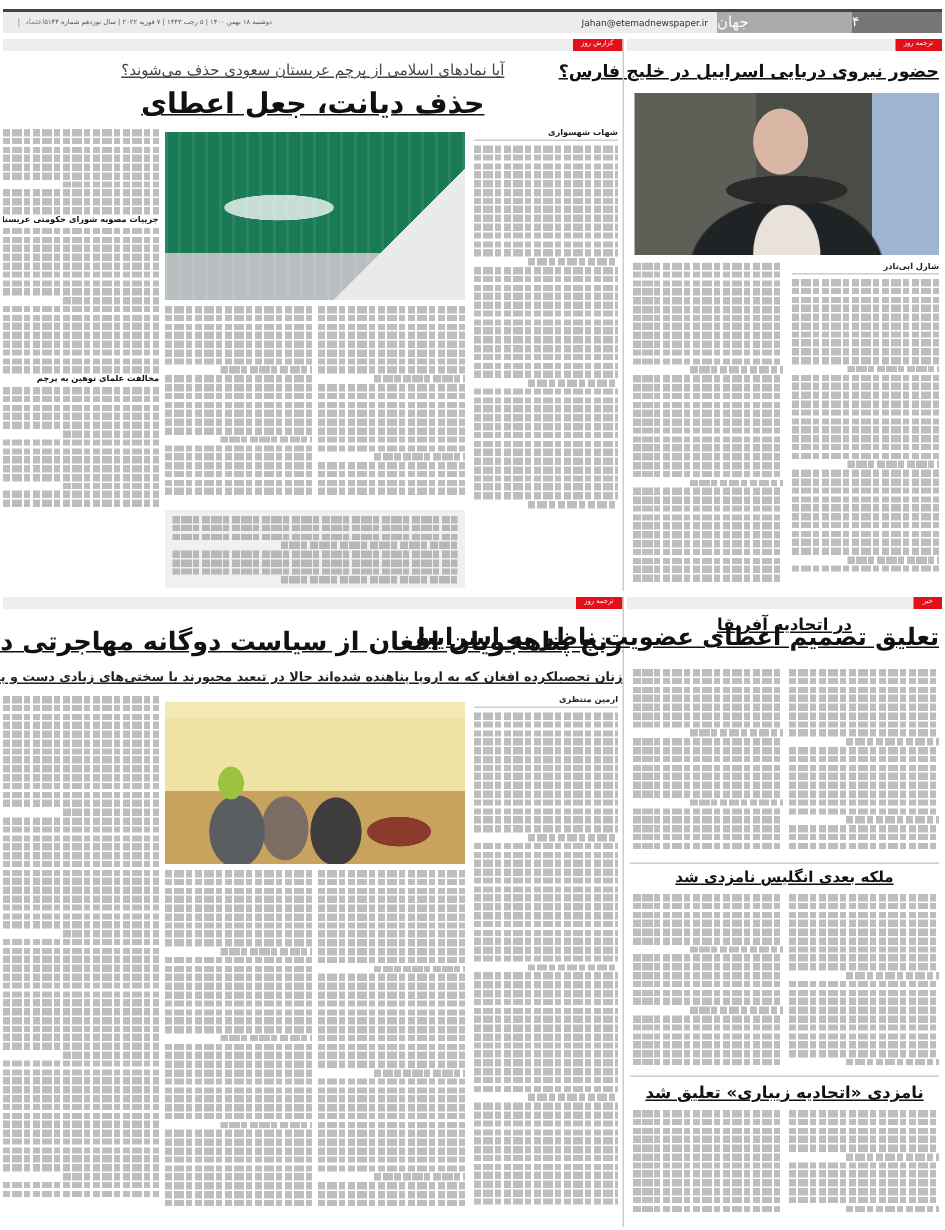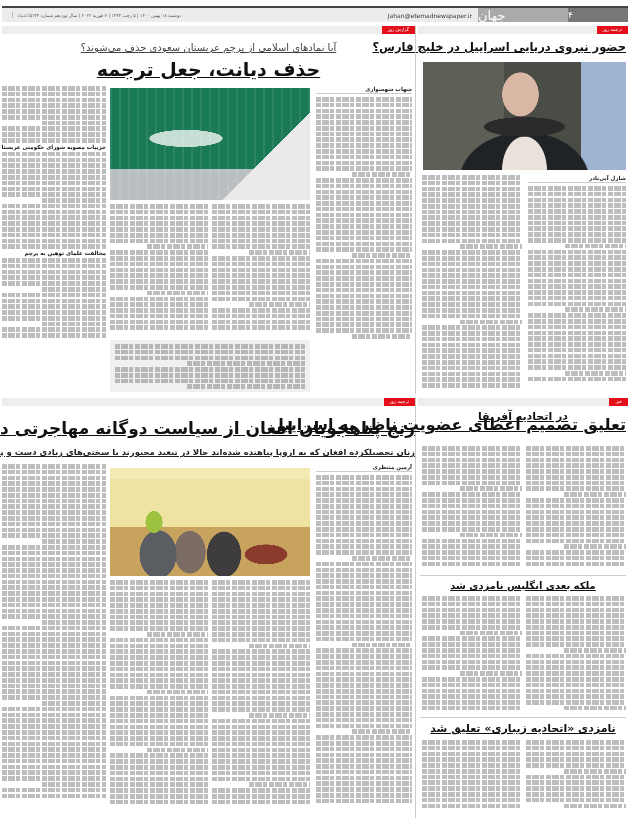--- a/index.html
+++ b/index.html
@@ -1,21 +1,21 @@
 <!DOCTYPE html>
 <html><head>
 <meta charset="utf-8">
 <style>
   * { box-sizing: border-box; margin: 0; padding: 0; }
   html, body { width: 630px; height: 820px; background: #fff; overflow: hidden; }
   body { font-family: "DejaVu Sans", sans-serif; color: #222; position: relative; direction: rtl; }
 
   .topbar { position: absolute; left: 2px; right: 2px; top: 6px; height: 16px; display: flex; border-top: 2px solid #444; }
   .tb-num { width: 60px; background: #777; color: #fff; font-size: 9px; display: flex; align-items: center; justify-content: flex-end; padding-right: 8px; }
-  .tb-section { width: 90px; background: #aaa; color: #fff; font-size: 13px; display: flex; align-items: center; justify-content: flex-end; padding-right: 20px; }
+  .tb-section { width: 90px; background: #aaa; color: #fff; font-size: 10px; display: flex; align-items: center; justify-content: flex-end; padding-right: 20px; }
   .tb-rest { flex: 1; background: #ececec; display: flex; align-items: center; justify-content: space-between; padding: 0 6px; font-size: 5px; color: #555; }
   .tb-email { direction: ltr; font-size: 6px; color: #333; }
   .tb-date { font-size: 4.5px; color: #555; }
   .tb-logo { font-size: 5px; color: #888; border-left: 1px solid #bbb; padding-left: 4px; margin-left: 4px; }
 
   .tagrow { position: absolute; height: 8px; background: #eee; display: flex; align-items: center; }
   .tag { background: #e3101c; color: #fff; font-size: 4.5px; padding: 0 6px; height: 8px; line-height: 8px; }
 
   .col-text { position: absolute; overflow: hidden; }
   .line { height: 4.6px; margin-bottom: 1.2px; background: repeating-linear-gradient(90deg, #888 0 5px, transparent 5px 6px, #888 6px 13px, transparent 13px 14px, #888 14px 18px, transparent 18px 20px); opacity: 0.55; }
@@ -138,21 +138,21 @@
       <div class="line"></div>
       <div class="line"></div>
       <div class="line"></div>
       <div class="line"></div>
       <div class="line"></div>
     </div>
 </div>
 <div class="vrule" style="left:415px; top:26px; height:368px;"></div>
 
 <div class="kicker" style="left:2px; width:413px; top:42px;text-decoration:underline;">آیا نمادهای اسلامی از پرچم عربستان سعودی حذف می‌شوند؟</div>
-<div class="headline" style="left:2px; width:413px; top:58px; font-size:19px;">حذف دیانت، جعل ترجمه</div>
+<div class="headline" style="left:2px; width:413px; top:58px; font-size:19px;">حذف دیانت، جعل اعطای</div>
 
 <div class="col-text" style="right:218px; width:96px; top:86px; height:255px;">
   <div class="byline">شهاب شهسواری</div>
   <div id="col-sa1">
       <div class="line"></div>
       <div class="line"></div>
       <div class="line"></div>
       <div class="line"></div>
       <div class="line"></div>
       <div class="line"></div>

